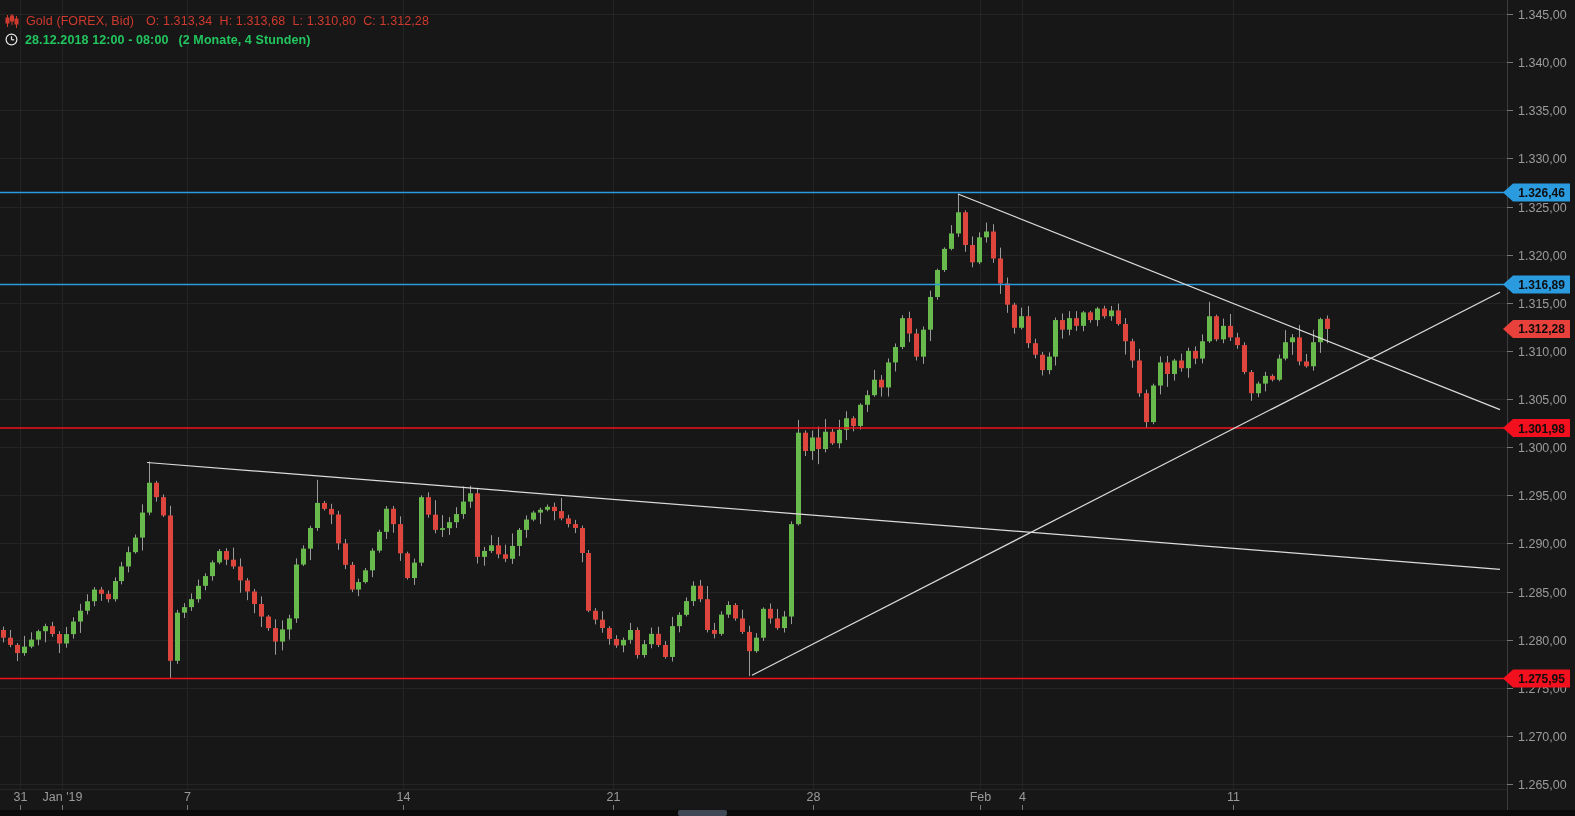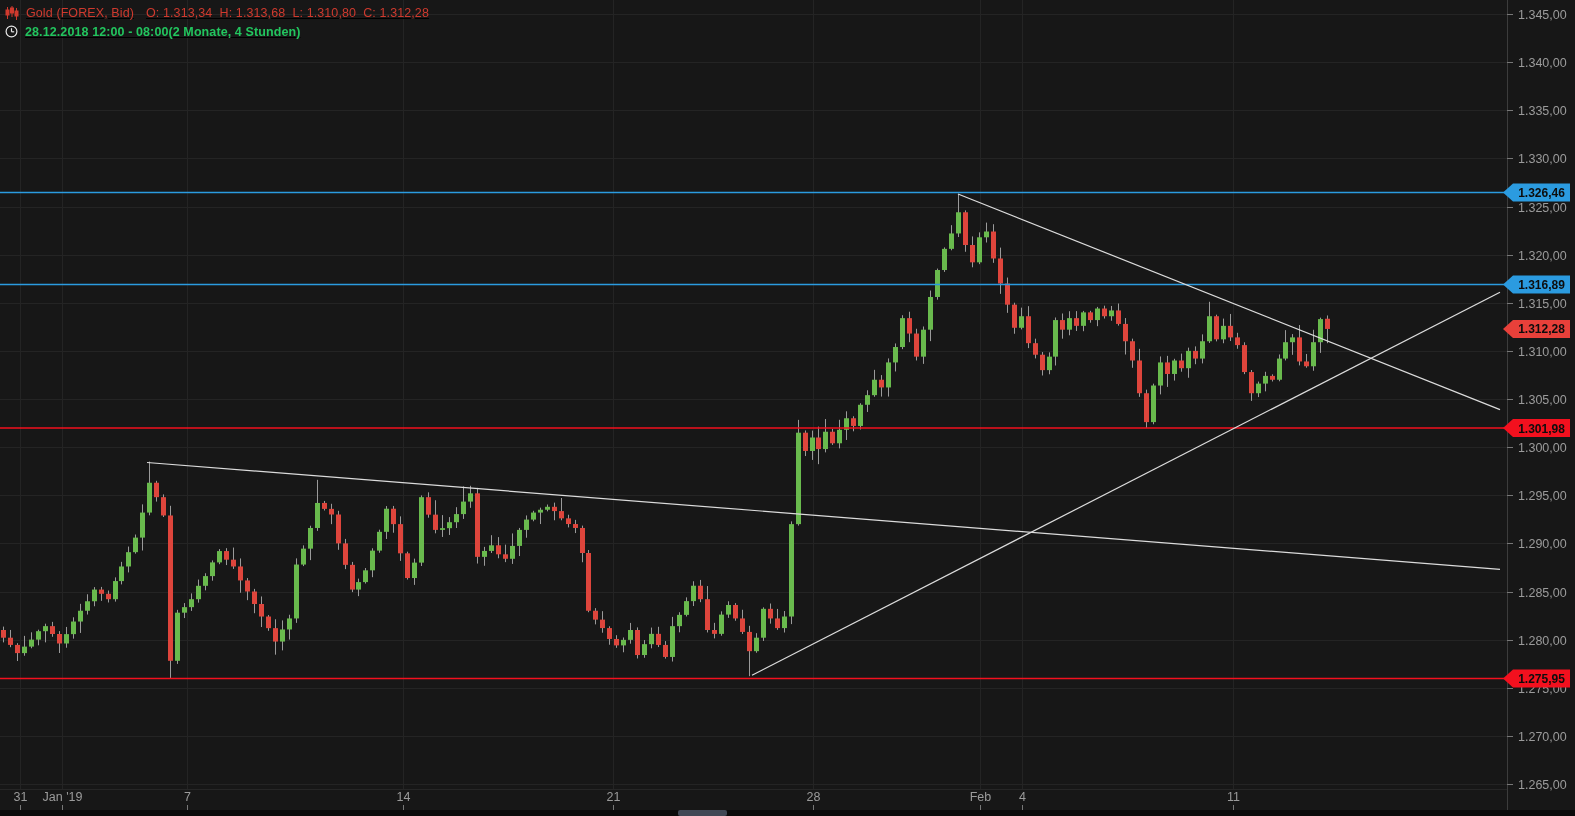--- a/index.html
+++ b/index.html
@@ -1,25 +1,25 @@
 <!DOCTYPE html>
 <html><head>
 <meta charset="utf-8">
 <style>
   html,body{margin:0;padding:0;background:#000;}
   .root{position:relative;width:1575px;height:816px;background:#171717;overflow:hidden;
         font-family:"Liberation Sans",sans-serif;}
   svg text{font-family:"Liberation Sans",sans-serif;}
-  .hdr{position:absolute;top:3px;left:5px;z-index:5;text-decoration:underline;}
+  .hdr{position:absolute;top:11px;left:5px;z-index:5;}
   .hdr-row{display:flex;align-items:center;height:19px;font-size:12.5px;letter-spacing:.1px;}
   .hdr-row .ico{margin-right:7px;display:inline-flex;}
   .instr{margin-right:12px;}
   .ohlc{white-space:pre;}
   .range-txt{white-space:pre;font-weight:bold;}
-  .period-txt{margin-left:0;font-weight:bold;}
+  .period-txt{margin-left:10px;font-weight:bold;}
   .sb-track{position:absolute;left:0;bottom:0;width:1575px;height:6px;}
   .sb-thumb{position:absolute;left:678px;top:0;width:49px;height:6px;border-radius:2px;}
 </style>
 </head>
 <body>
 
 <div class="root" style="background: rgb(23, 23, 23);">
 
   <svg id="chart" width="1575" height="816" viewBox="0 0 1575 816">
       <rect x="0" y="0" width="1575" height="816" fill="#171717"></rect>

